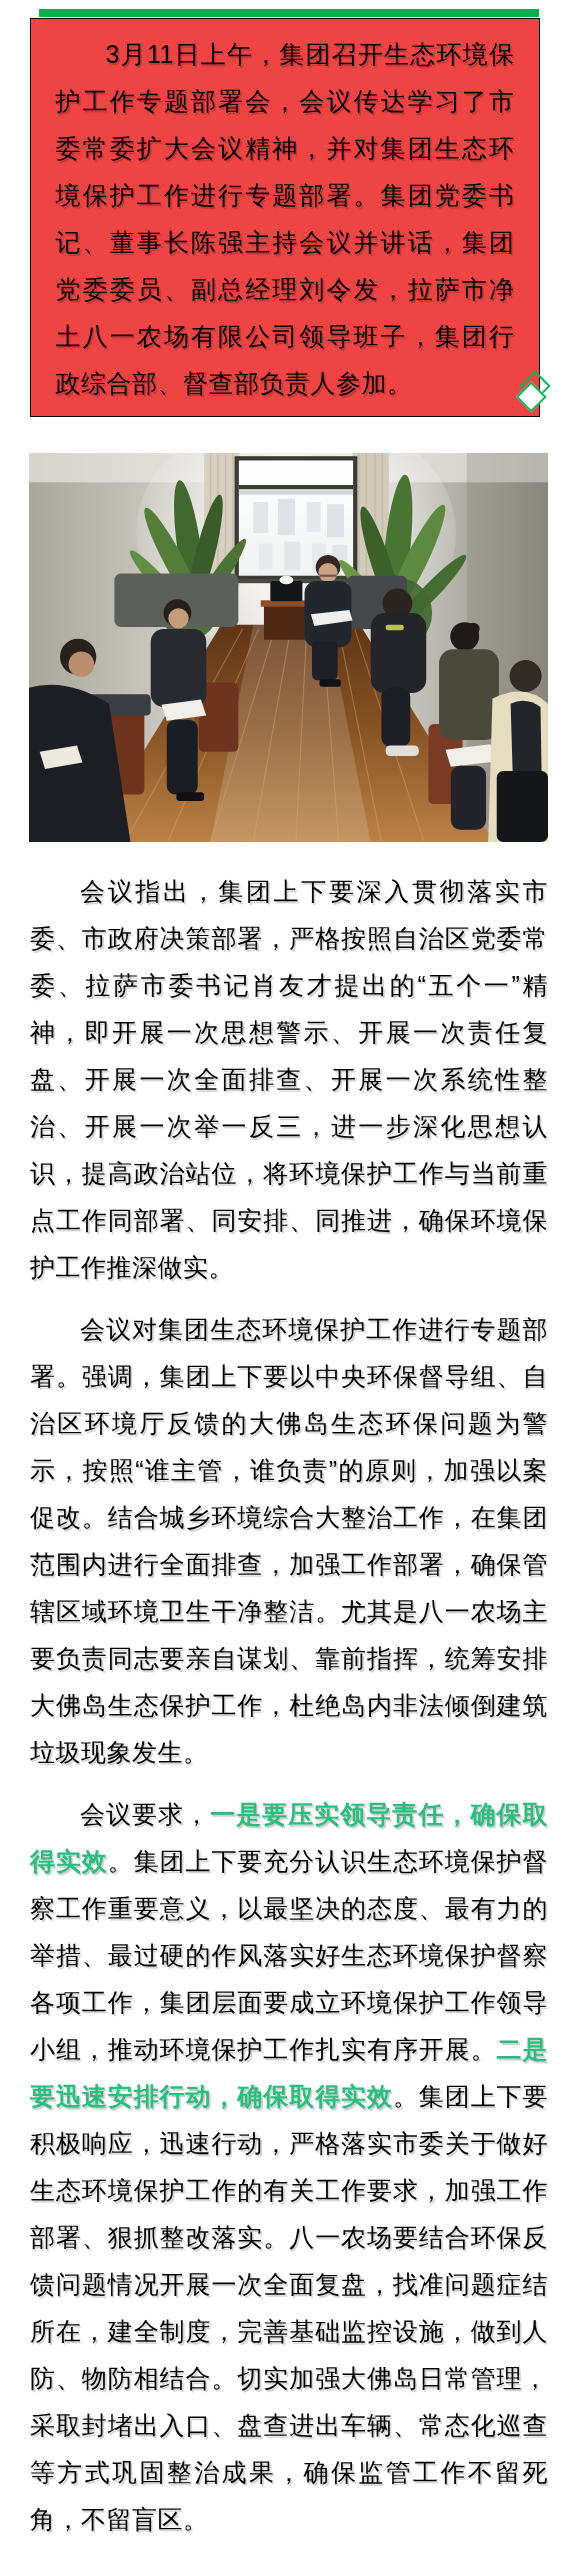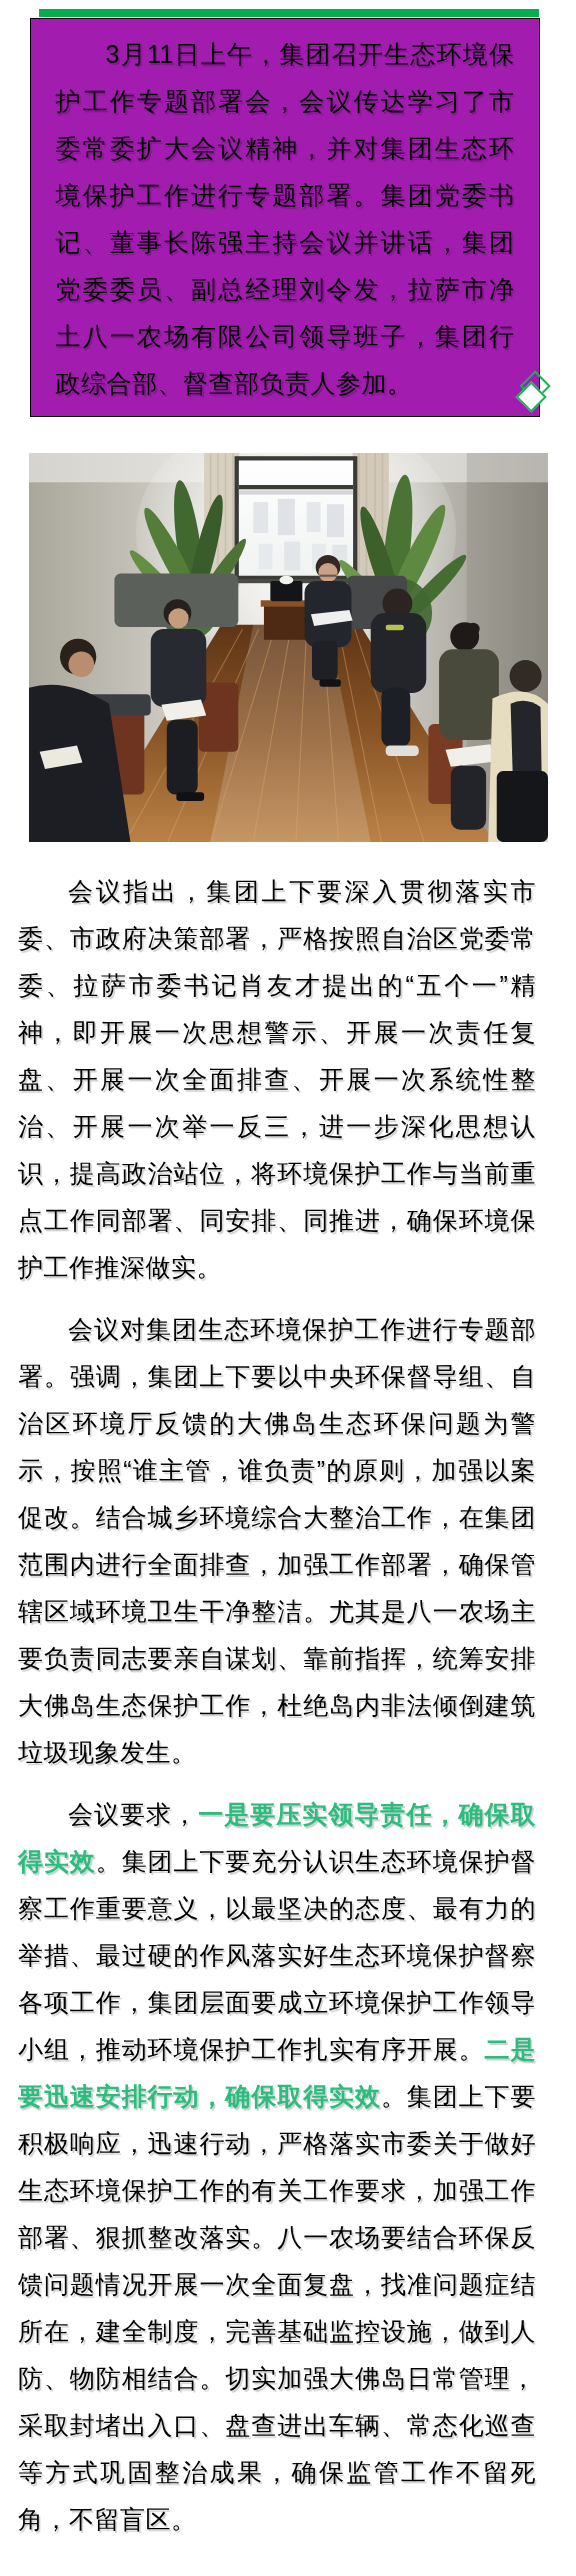--- a/index.html
+++ b/index.html
@@ -25,21 +25,21 @@
     width:500px; height:7.5px;
     background:var(--bar-green);
   }
   
   .lead-box{
     position:absolute;
     left:30px; top:18px;
     width:510px; height:399px;
     box-sizing:border-box;
     border:1.6px solid #000;
-    background:#a21caf;
+    background:#ef4444;
   }
   .lead-text{
     margin:0;
     padding:11.7px 24.6px 0 24.6px;
     font-size:25px;
     line-height:47px;
     color:var(--ink);
     text-align:justify;
     text-indent:2em;
     letter-spacing:0.5px;
@@ -67,21 +67,21 @@
     position:absolute;
     left:29px; top:453px;
     width:519px; height:389px;
     margin:0;
     overflow:hidden;
   }
   .photo svg{display:block;width:100%;height:100%;}
   
   .article-body{
     position:absolute;
-    left:18px; top:868px;
+    left:30px; top:868px;
     width:518px;
   }
   .article-body p{
     margin:0;
     font-size:25px;
     line-height:47px;
     color:var(--ink);
     text-align:justify;
     text-indent:2em;
     letter-spacing:0.5px;

